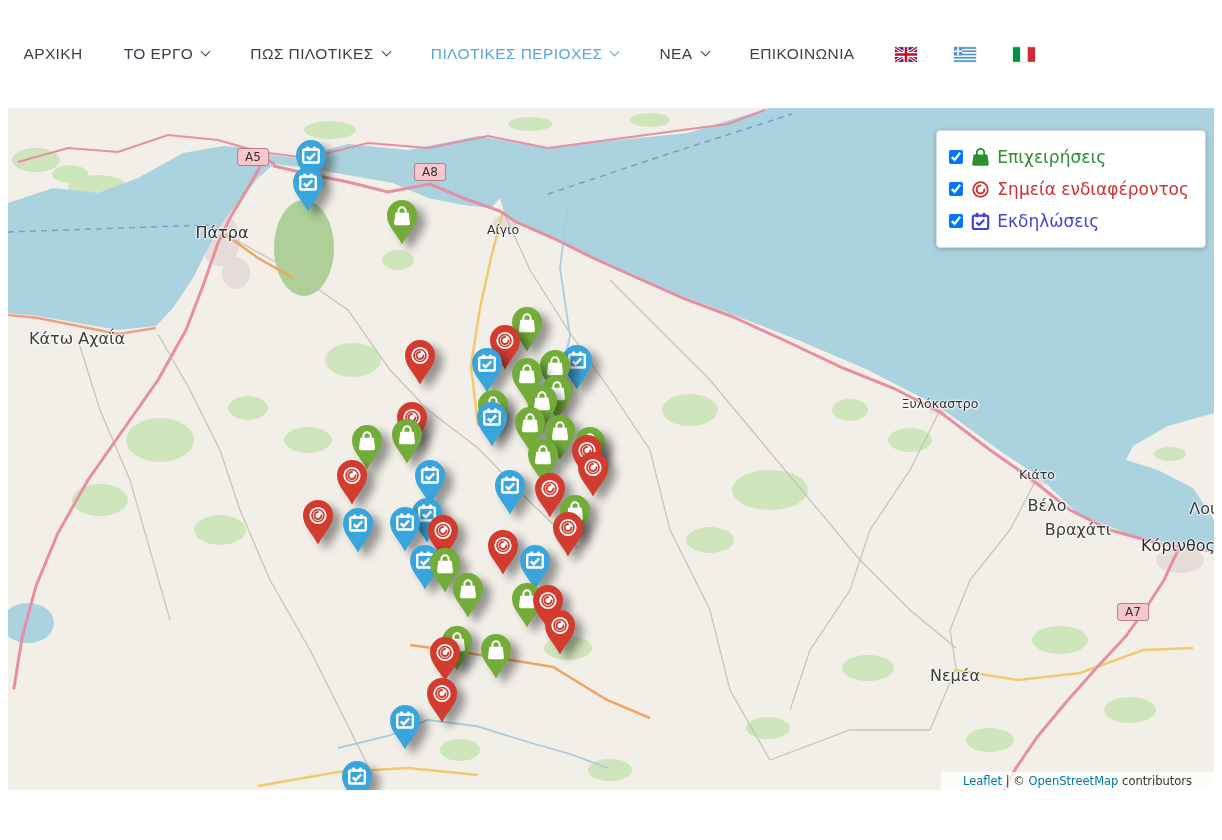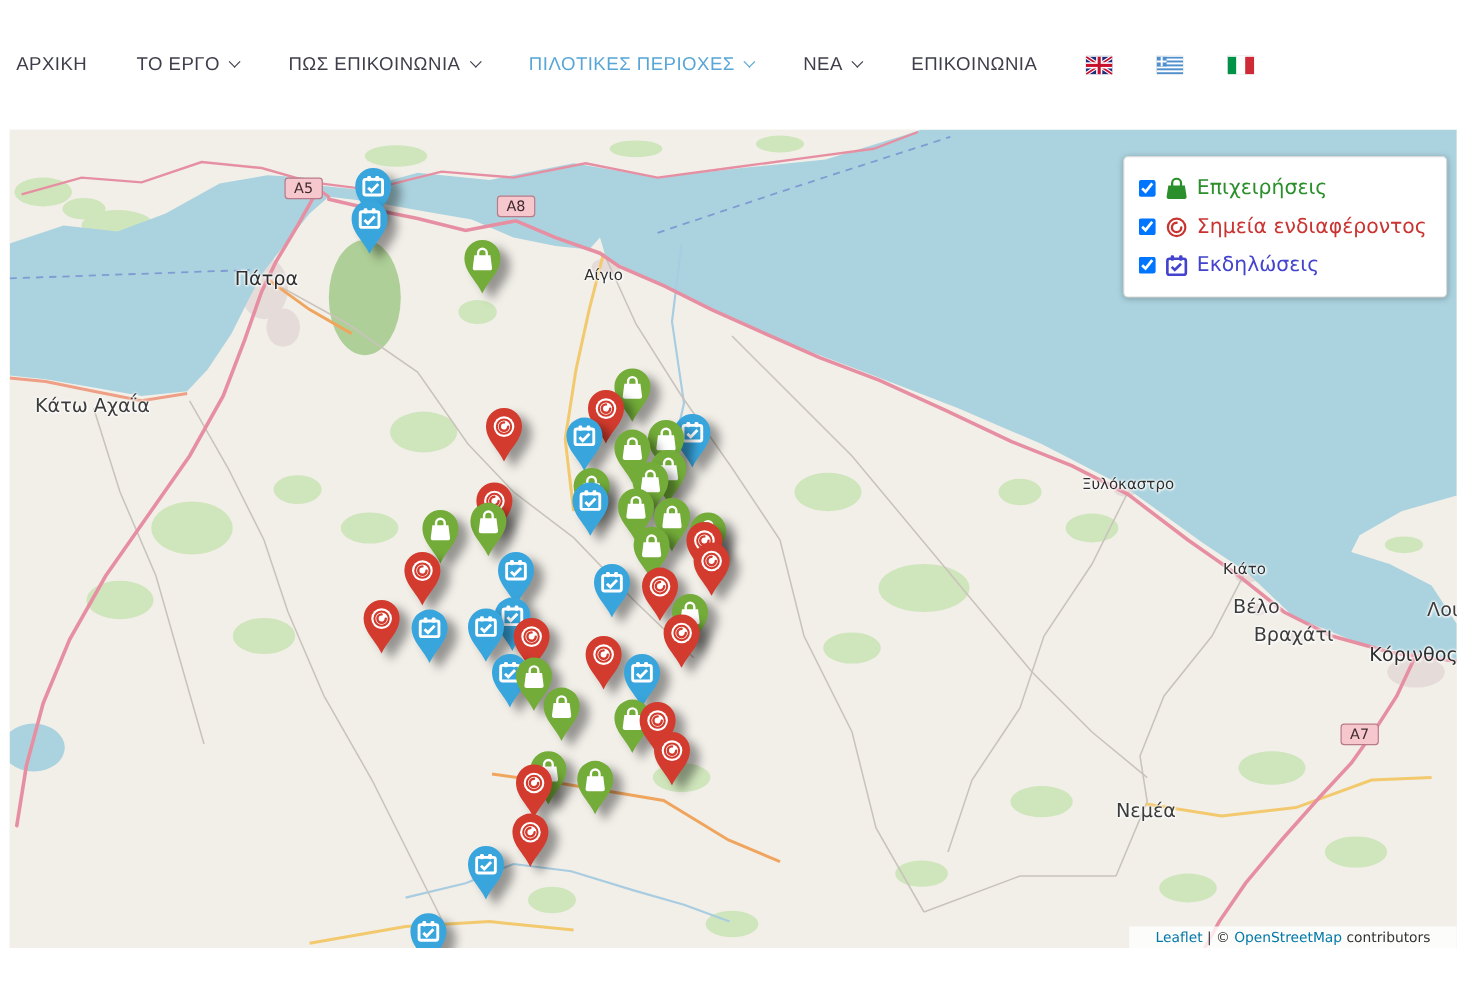--- a/index.html
+++ b/index.html
@@ -75,21 +75,21 @@
 <div class="header">
   <div class="nav">
       <div class="nav-item">
         <span>ΑΡΧΙΚΗ</span>
       </div>
       <div class="nav-item">
         <span>ΤΟ ΕΡΓΟ</span>
         <span class="chev"></span>
       </div>
       <div class="nav-item">
-        <span>ΠΩΣ ΕΠΙΚΟΙΝΩΝΙΑ</span>
+        <span>ΠΩΣ ΠΙΛΟΤΙΚΕΣ</span>
         <span class="chev"></span>
       </div>
       <div class="nav-item active">
         <span>ΠΙΛΟΤΙΚΕΣ ΠΕΡΙΟΧΕΣ</span>
         <span class="chev"></span>
       </div>
       <div class="nav-item">
         <span>ΝΕΑ</span>
         <span class="chev"></span>
       </div>

